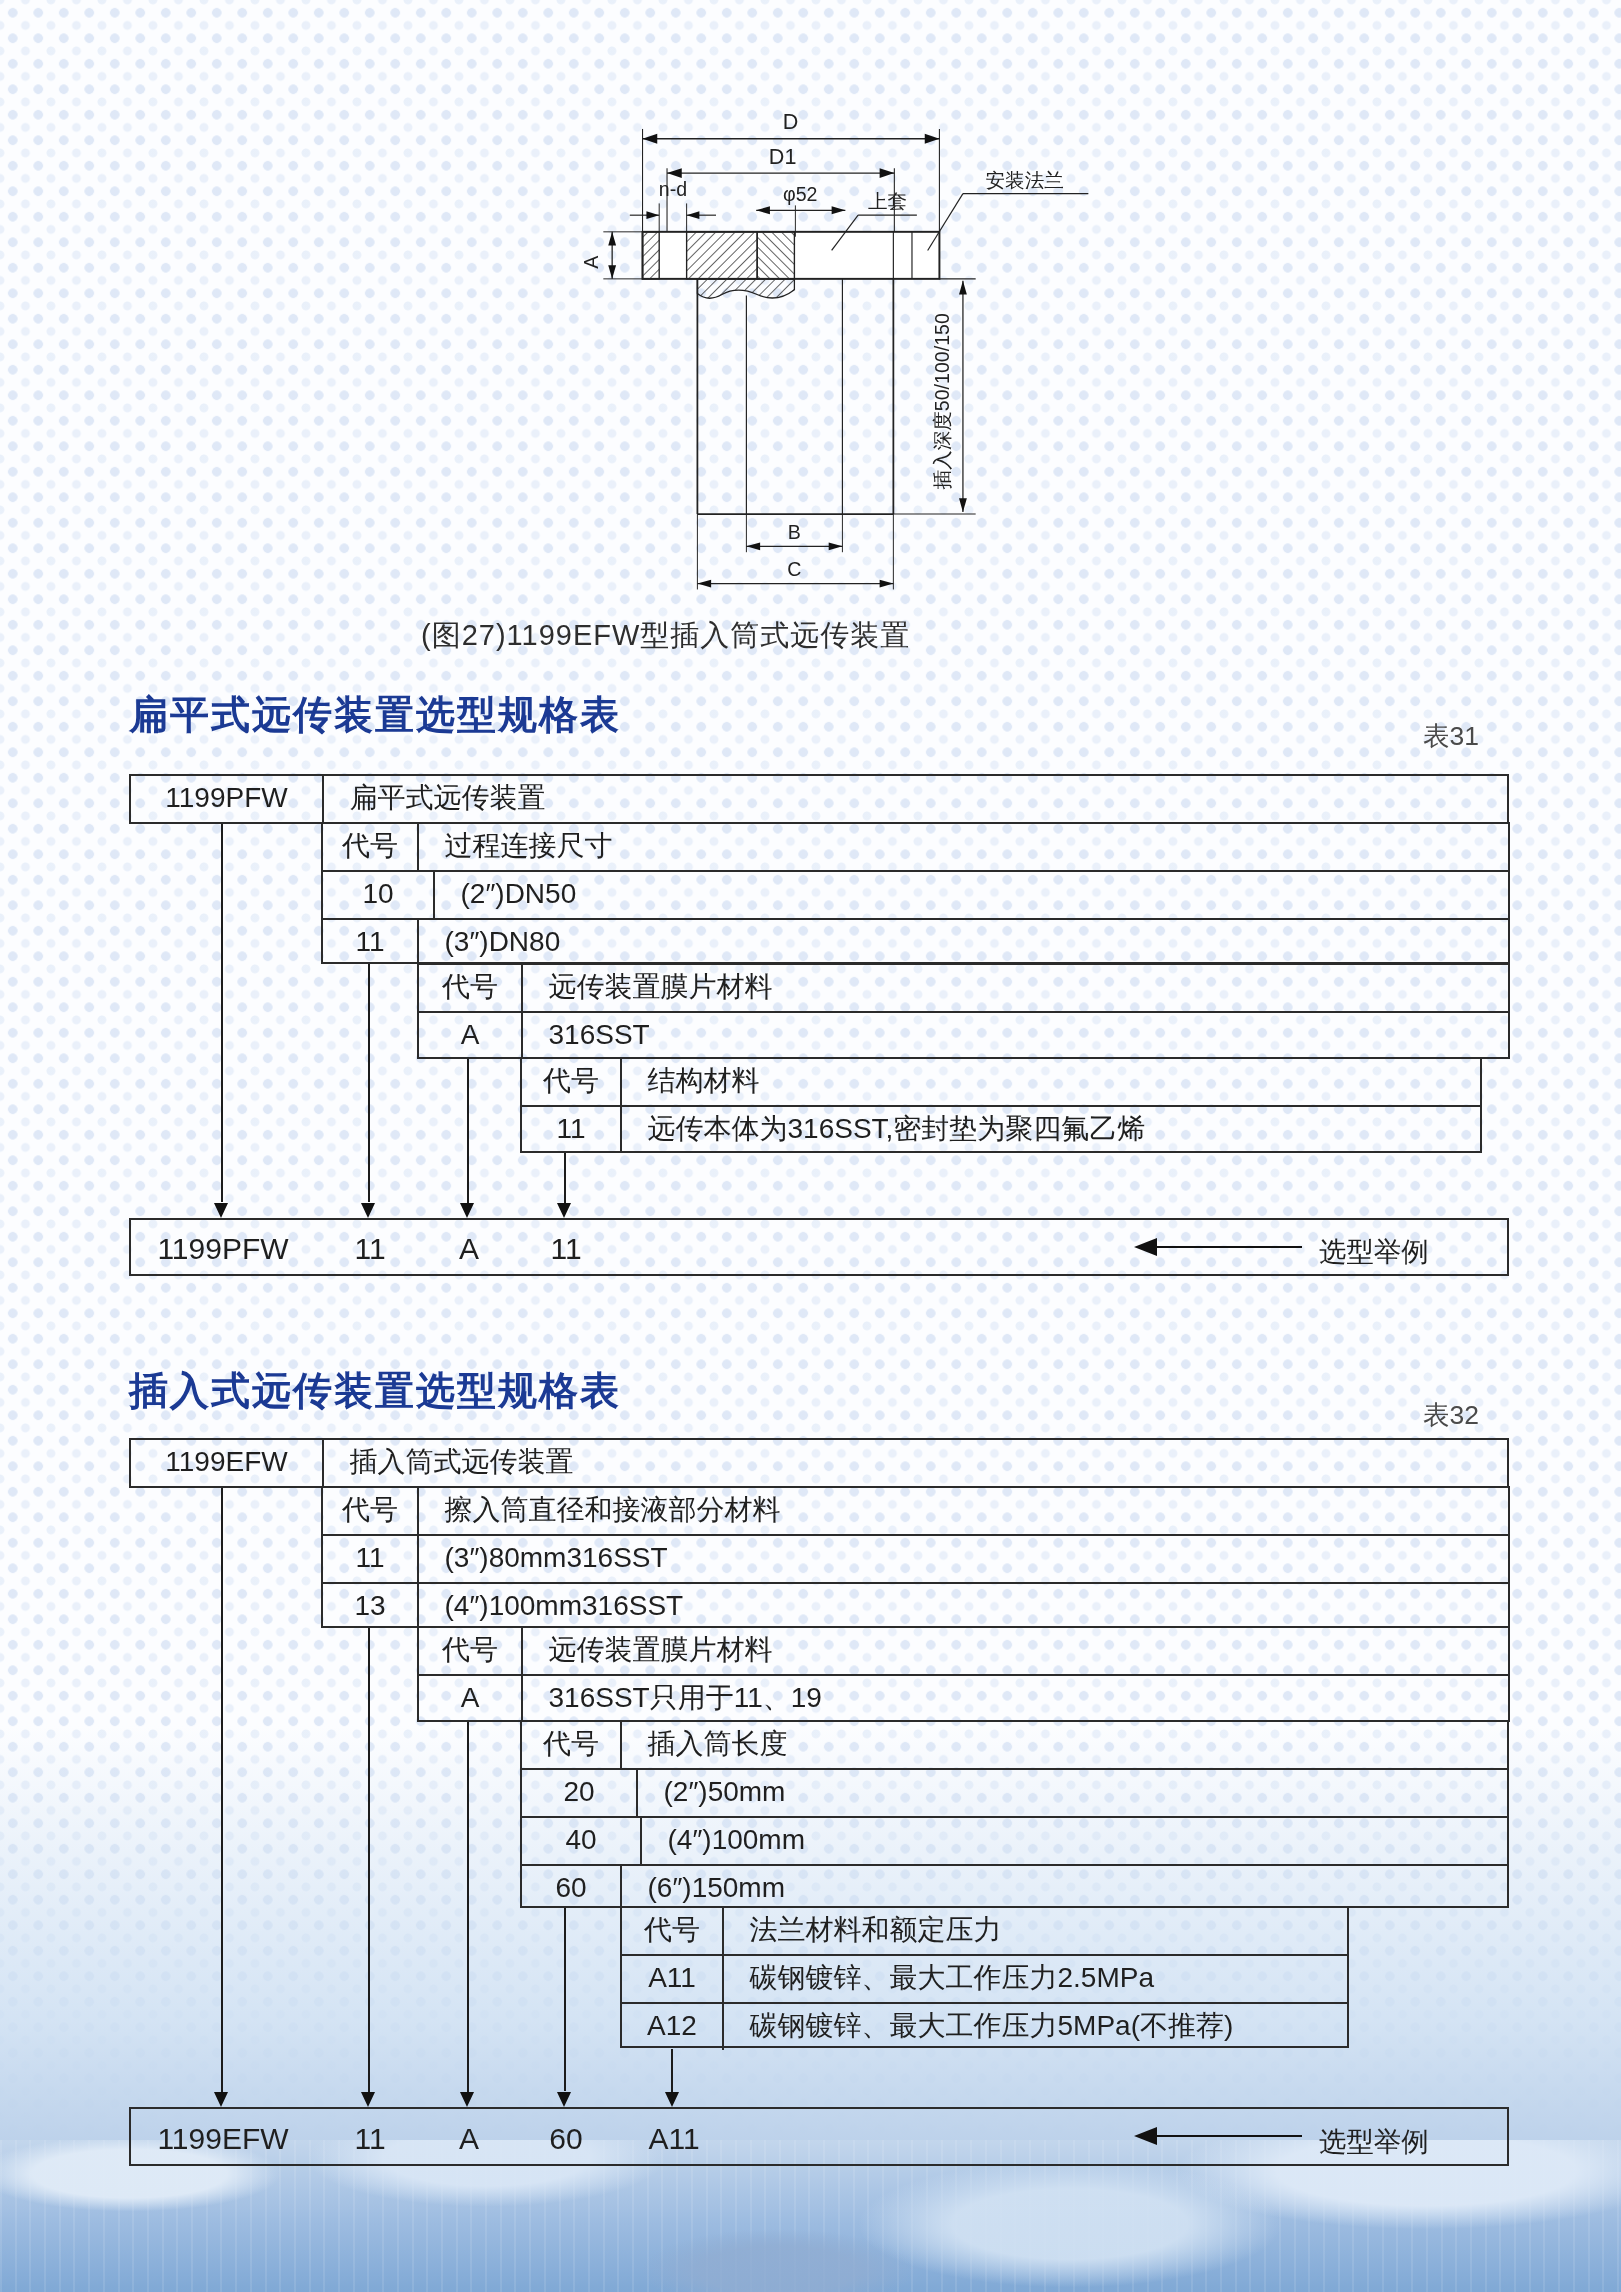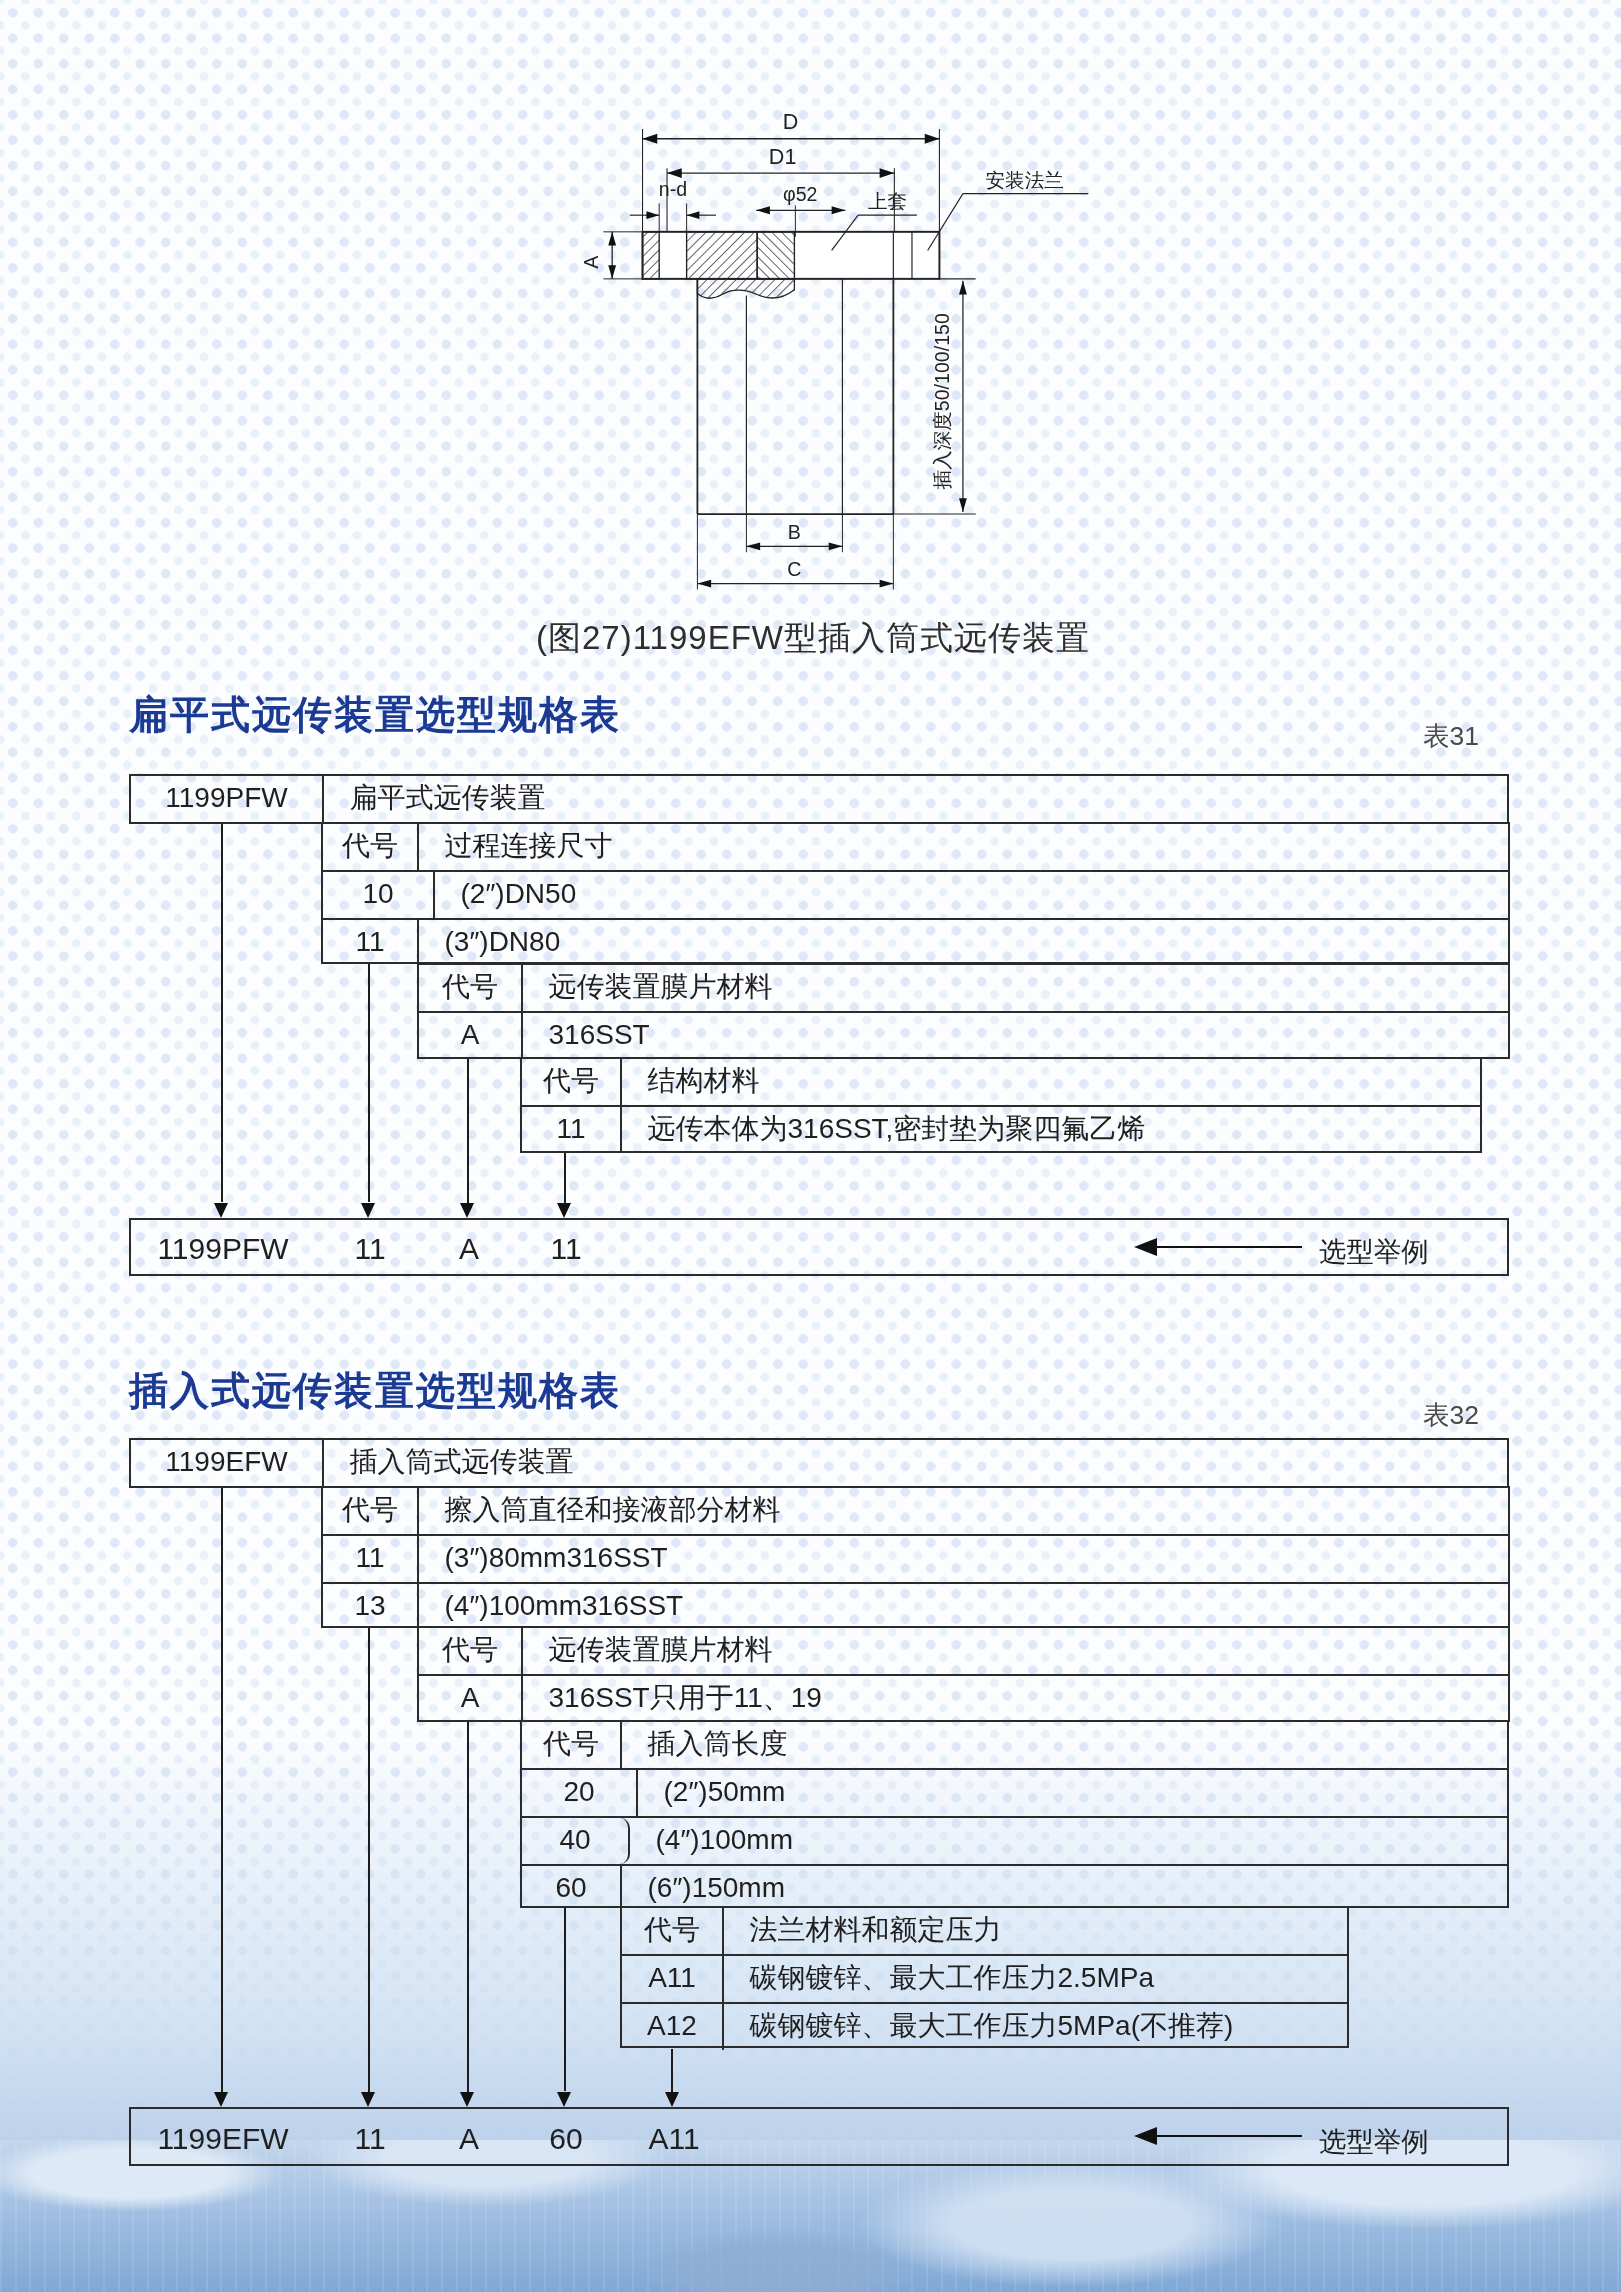--- a/index.html
+++ b/index.html
@@ -41,22 +41,22 @@
   .vline{position:absolute;width:2px;background:#1c1c1c;}
   .varrow{position:absolute;width:0;height:0;border-left:7.8px solid transparent;border-right:7.8px solid transparent;border-top:15.7px solid #111;}
 
   
   .exbox{position:absolute;box-sizing:border-box;border:2px solid #2b2b2b;}
   .exval{position:absolute;transform:translateX(-50%);font-size:30px;white-space:nowrap;}
   .hline{position:absolute;height:2.9px;background:#111;}
   .harrow{position:absolute;width:0;height:0;border-top:9.8px solid transparent;border-bottom:9.8px solid transparent;border-right:23.5px solid #111;}
   .exlabel{position:absolute;font-size:27.4px;white-space:nowrap;}
 
-  .fig-caption{position:absolute;left:421px;top:616px;width:784px;text-align:center;
-               font-size:33px;color:#2e2e2e;letter-spacing:1px;}
+  .fig-caption{position:absolute;left:421px;top:616px;width:784px;text-align:left;
+               font-size:29px;color:#2e2e2e;letter-spacing:1px;}
   svg text{font-family:"Liberation Sans","DejaVu Sans",sans-serif;fill:#222;}
 </style>
 </head>
 <body>
 
 <div class="page">
   <div class="halftone"></div>
   <div class="sky"></div>
   <div class="map-band"></div>
 
@@ -283,21 +283,21 @@
     <div class="box" style="left:520px;top:1720px;width:989px;height:188px;">
       <div class="row">
         <div class="code" style="width:100px;">代号</div>
         <div class="desc">插入筒长度</div>
       </div>
       <div class="row">
         <div class="code" style="width:116px;">20</div>
         <div class="desc">(2″)50mm</div>
       </div>
       <div class="row">
-        <div class="code" style="width:108px;border-radius:10px;">40</div>
+        <div class="code" style="width:120px;">40</div>
         <div class="desc">(4″)100mm</div>
       </div>
       <div class="row">
         <div class="code" style="width:100px;">60</div>
         <div class="desc">(6″)150mm</div>
       </div>
     </div>
 
     <div class="box" style="left:620px;top:1906px;width:729px;height:142px;">
       <div class="row">

